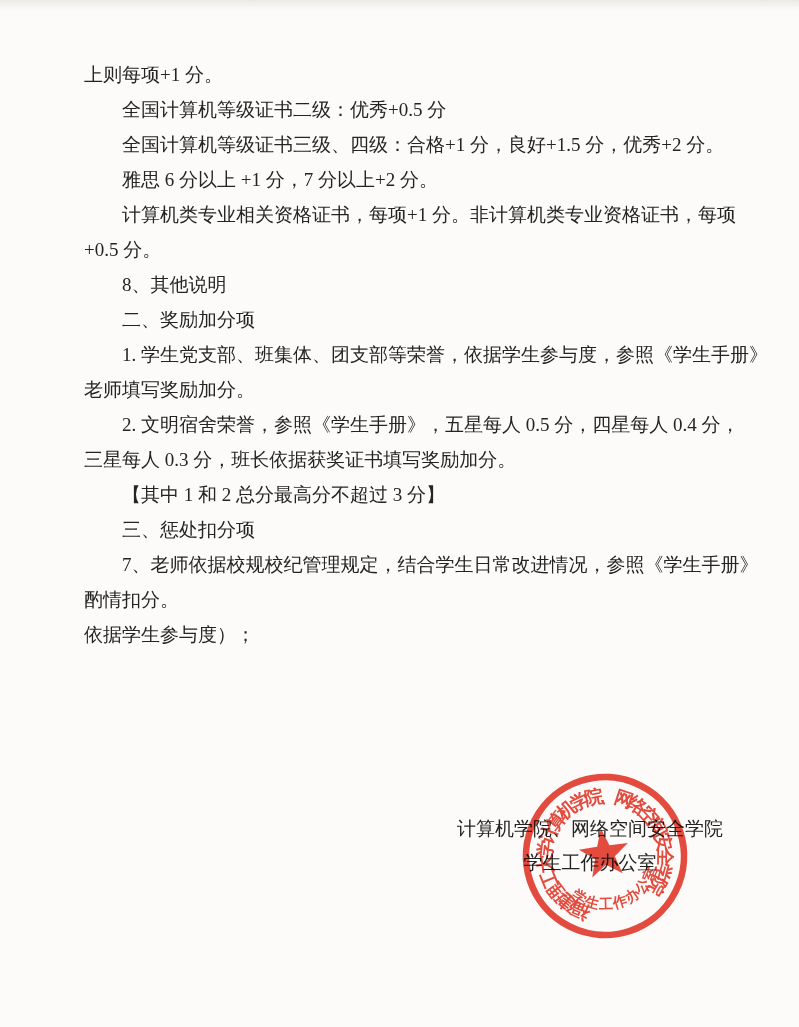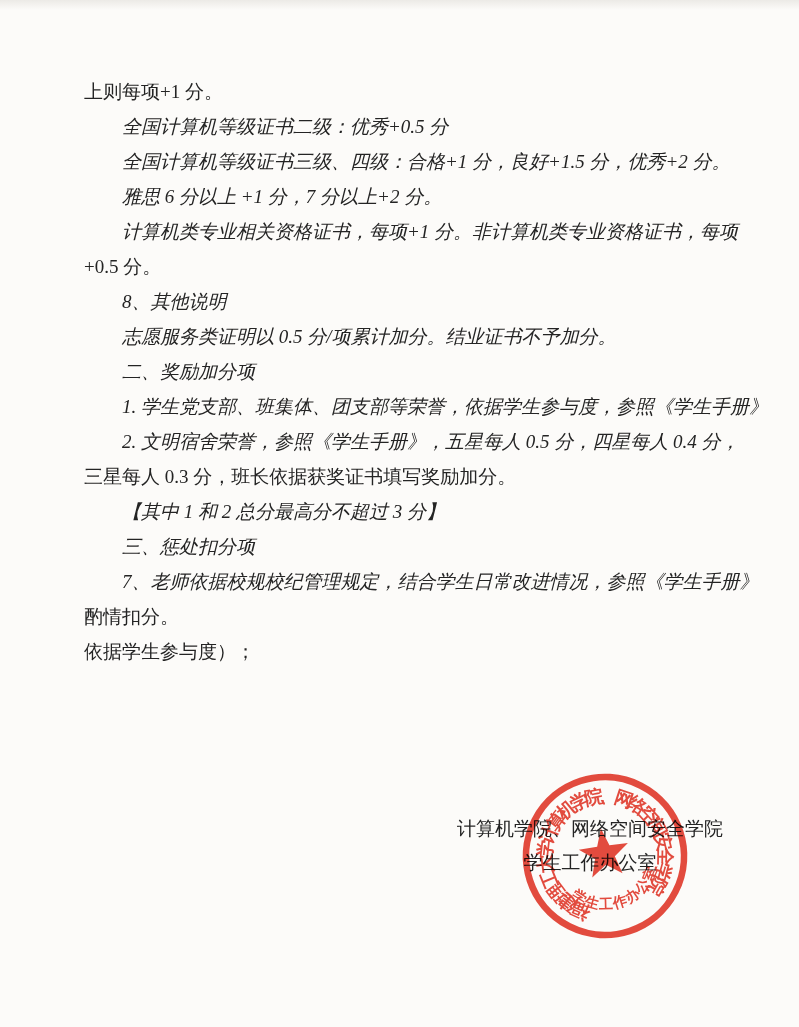--- a/index.html
+++ b/index.html
@@ -11,29 +11,29 @@
     font-family:"Liberation Serif","DejaVu Serif",serif;
     color:#242424;
   }
   .scan-edge{
     position:absolute;top:0;left:0;right:0;height:10px;
     background:linear-gradient(#eceae6,rgba(252,251,249,0));
     pointer-events:none;
   }
   .body-text{
     position:absolute;
-    left:84px;top:74px;right:30px;
+    left:84px;top:57px;right:30px;
   }
   .line{
     margin:0;
     font-size:19px;
     line-height:35px;
     white-space:nowrap;
   }
-  .indent{padding-left:38px;font-style:italic;}
+  .indent{padding-left:38px;}
   .indent-sm{padding-left:22px;}
   .signature{
     position:absolute;
     left:440px;top:812px;
     width:300px;
     text-align:center;
   }
   .sig-line{
     font-size:19px;
     line-height:34px;
@@ -74,23 +74,23 @@
   <div class="scan-edge"></div>
 
   <main class="body-text">
     <p class="line">上则每项+1 分。</p>
     <p class="line indent">全国计算机等级证书二级：优秀+0.5 分</p>
     <p class="line indent">全国计算机等级证书三级、四级：合格+1 分，良好+1.5 分，优秀+2 分。</p>
     <p class="line indent">雅思 6 分以上 +1 分，7 分以上+2 分。</p>
     <p class="line indent">计算机类专业相关资格证书，每项+1 分。非计算机类专业资格证书，每项</p>
     <p class="line">+0.5 分。</p>
     <p class="line indent">8、其他说明</p>
-    <p class="line indent">志愿服务类证明以 0.5 分/项累计加分。结业证书不予加分。</p>
     <p class="line indent">二、奖励加分项</p>
     <p class="line indent">1. 学生党支部、班集体、团支部等荣誉，依据学生参与度，参照《学生手册》</p>
+    <p class="line">老师填写奖励加分。</p>
     <p class="line indent">2. 文明宿舍荣誉，参照《学生手册》，五星每人 0.5 分，四星每人 0.4 分，</p>
     <p class="line">三星每人 0.3 分，班长依据获奖证书填写奖励加分。</p>
     <p class="line indent">【其中 1 和 2 总分最高分不超过 3 分】</p>
     <p class="line indent">三、惩处扣分项</p>
     <p class="line indent">7、老师依据校规校纪管理规定，结合学生日常改进情况，参照《学生手册》</p>
     <p class="line">酌情扣分。</p>
     <p class="line">依据学生参与度）；</p>
   </main>
 
   <div class="signature">

